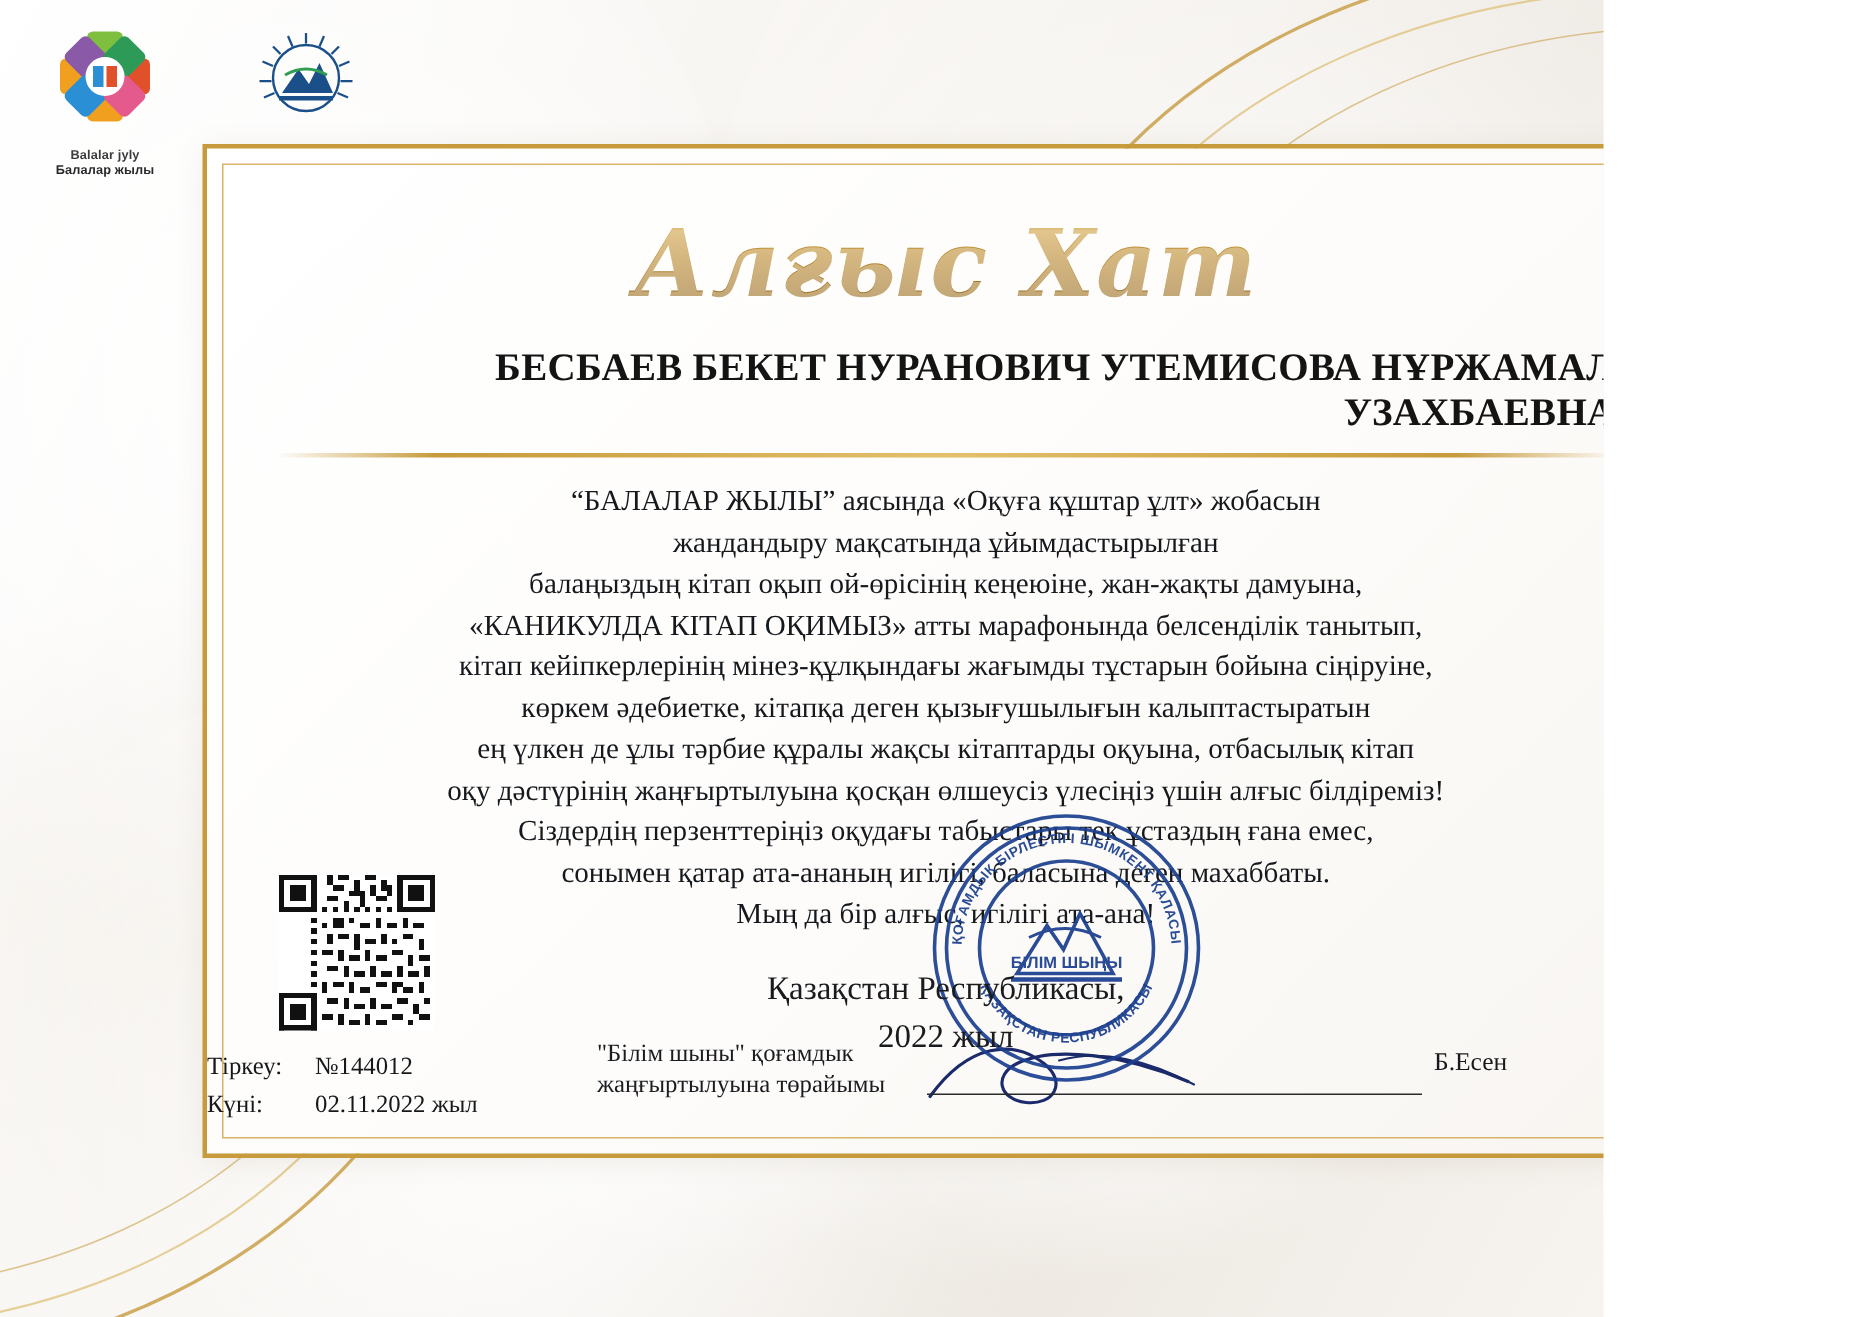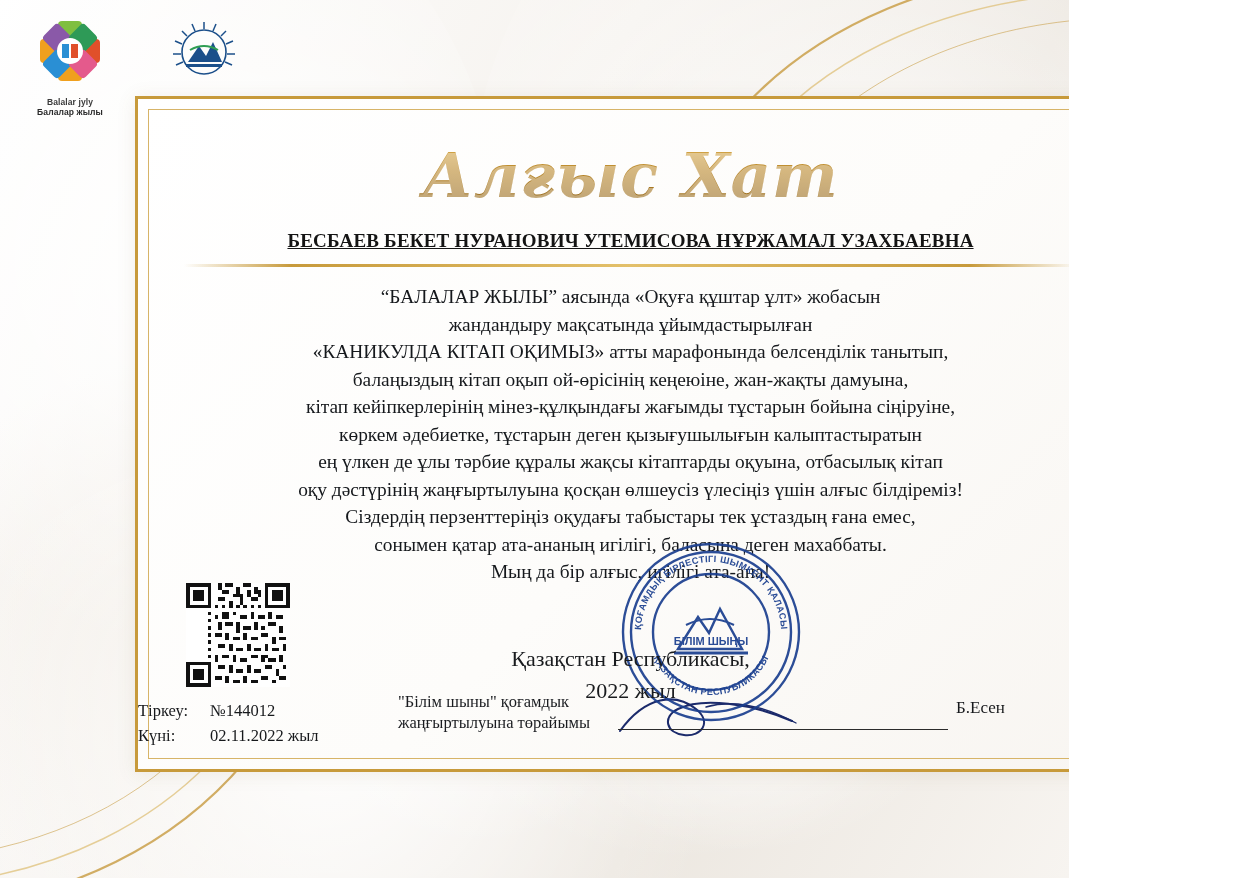--- a/index.html
+++ b/index.html
@@ -129,28 +129,27 @@
     background: linear-gradient(180deg, #e0b557 0%, #b8862a 45%, #8a5f16 100%);
     -webkit-background-clip: text;
     background-clip: text;
     color: transparent;
     margin-top: 14px;
     margin-bottom: 16px;
     text-shadow: 0 1px 0 rgba(255,255,255,.4);
   }
 
   .recipient {
-    text-align: center;
+    text-align: right;
     font-family: "Liberation Serif", serif;
     font-weight: bold;
-    font-size: 19px;
+    font-size: 26px;
     color: #141414;
     margin-top: 18px;
     letter-spacing: .2px;
-    text-decoration: underline;
   }
 
   .divider {
     width: 100%;
     height: 3px;
     margin: 12px auto 16px auto;
     background: linear-gradient(90deg, rgba(199,154,59,0) 0%, #c79a3b 12%, #e3c06a 50%, #c79a3b 88%, rgba(199,154,59,0) 100%);
   }
 
   .body-text {
@@ -339,24 +338,24 @@
 
       <div class="title">Алғыс Хат</div>
 
       <div class="recipient">БЕСБАЕВ БЕКЕТ НУРАНОВИЧ УТЕМИСОВА НҰРЖАМАЛ УЗАХБАЕВНА</div>
 
       <div class="divider"></div>
 
       <div class="body-text">
         <p>“БАЛАЛАР ЖЫЛЫ” аясында «Оқуға құштар ұлт» жобасын</p>
         <p>жандандыру мақсатында ұйымдастырылған</p>
+        <p>балаңыздың  кітап оқып ой-өрісінің кеңеюіне, жан-жақты дамуына,</p>
         <p>«КАНИКУЛДА КІТАП ОҚИМЫЗ» атты марафонында белсенділік танытып,</p>
-        <p>балаңыздың  кітап оқып ой-өрісінің кеңеюіне, жан-жақты дамуына,</p>
         <p>кітап кейіпкерлерінің мінез-құлқындағы жағымды тұстарын бойына сіңіруіне,</p>
-        <p>көркем әдебиетке, тұстарын деген қызығушылығын калыптастыратын</p>
+        <p>көркем әдебиетке, кітапқа деген қызығушылығын калыптастыратын</p>
         <p>ең үлкен де ұлы тәрбие құралы жақсы кітаптарды оқуына, отбасылық кітап</p>
         <p>оқу дәстүрінің жаңғыртылуына қосқан өлшеусіз үлесіңіз үшін алғыс білдіреміз!</p>
         <p>Сіздердің перзенттеріңіз оқудағы табыстары тек ұстаздың ғана емес,</p>
         <p>сонымен қатар ата-ананың игілігі, баласына деген махаббаты.</p>
         <p>Мың да бір алғыс, игілігі ата-ана!</p>
       </div>
 
       <div class="footer-zone">
 
         <div class="qr">

